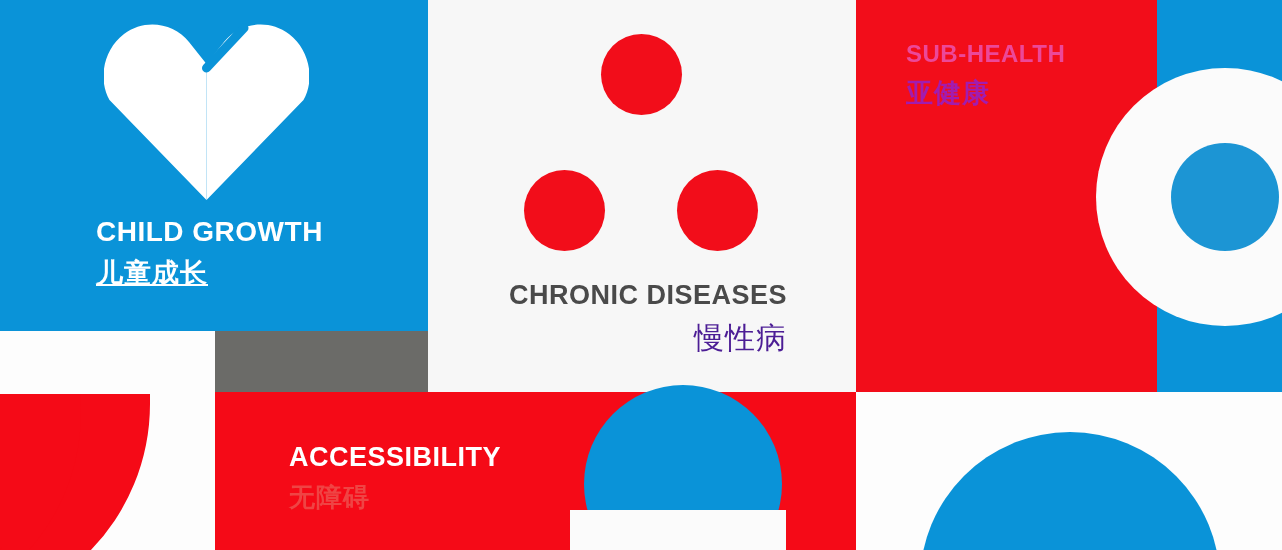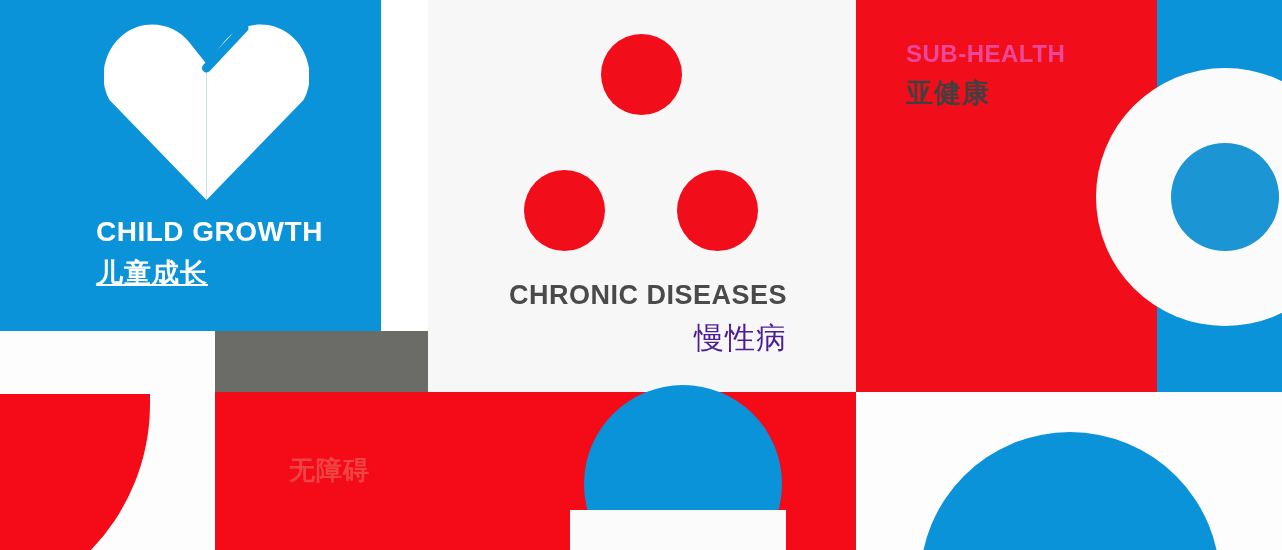--- a/index.html
+++ b/index.html
@@ -32,21 +32,21 @@
     display: block;
   }
   .label-zh {
     font-weight: bold;
     display: block;
     letter-spacing: 1px;
   }
 
   
   #panel-child-growth {
-    left: 0; top: 0; width: 381px; height: 331px;
+    left: 0; top: 0; width: 428px; height: 331px;
     background: #0a93d8;
   }
   #heart-icon {
     position: absolute;
     left: 104px; top: 22px;
     width: 205px; height: 178px;
   }
   #child-growth-text {
     left: 96px; top: 218px;
   }
@@ -94,21 +94,21 @@
     position: absolute;
     left: 1171px; top: 143px;
     width: 108px; height: 108px;
     border-radius: 50%;
     background: #1c95d4;
   }
   #sub-health-text {
     left: 906px; top: 42px;
   }
   #sub-health-text .label-en { font-size: 24px; color: #ec4899; }
-  #sub-health-text .label-zh { font-size: 27px; color: #404040; margin-top: 14px; }
+  #sub-health-text .label-zh { font-size: 27px; color: #a21caf; margin-top: 14px; }
 
   
   #panel-bottom-left {
     left: 0; top: 331px; width: 215px; height: 219px;
     background: #fdfdfd;
   }
   #red-quarter-shape {
     position: absolute;
     left: -70px; top: 394px;
     width: 220px; height: 220px;
@@ -206,20 +206,21 @@
     <path d="M0 108 L70 108 L70 162 L140 162 L140 230 L0 230 Z" fill="#fdfdfd"></path>
     <path d="M0 0 L150 0 A205 205 0 0 1 8 215 L8 165 L72 165 L72 112 L0 112 Z" fill="#f50a17"></path>
   </svg>
 
   <div class="panel" id="grey-block"></div>
 
   <div class="panel" id="panel-accessibility"></div>
   <div id="accessibility-blue-circle"></div>
   <div id="accessibility-white-bar"></div>
   <div class="label-block" id="accessibility-text">
+    <span class="label-en">ACCESSIBILITY</span>
     <span class="label-zh">无障碍</span>
   </div>
 
   <div class="panel" id="panel-bottom-right">
     <div id="bottom-right-blue-circle" style="left:64px; top:40px;"></div>
   </div>
   <div id="bottom-right-blue-strip"></div>
 
 </div>
 

